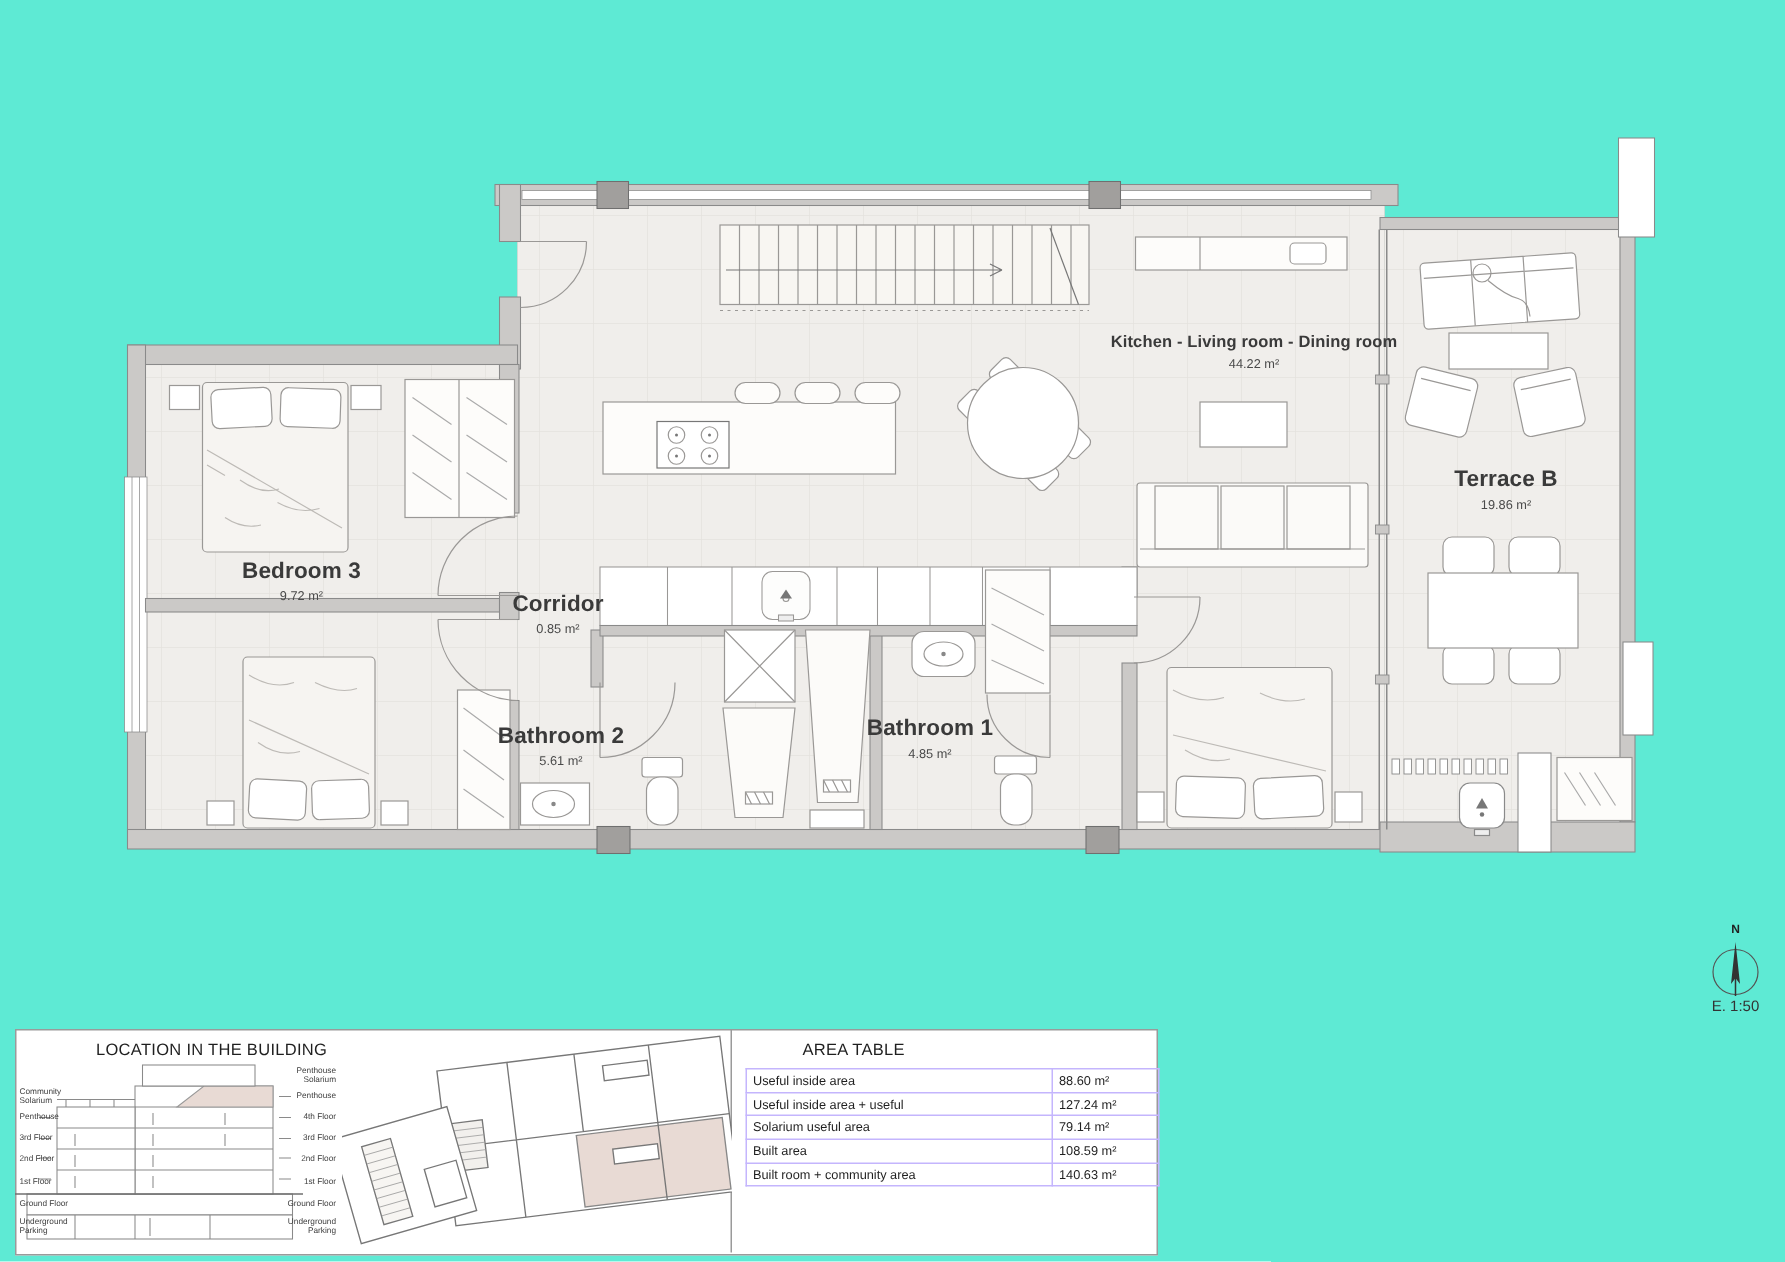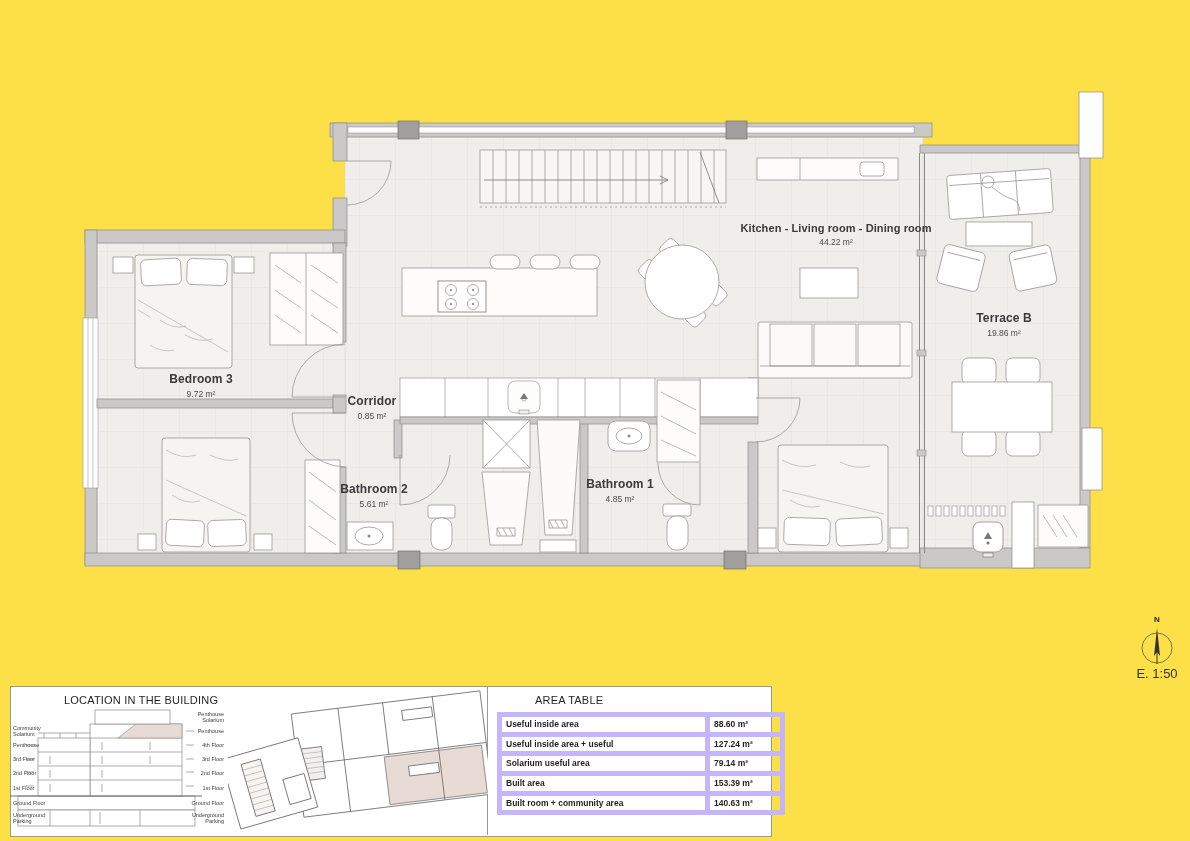--- a/index.html
+++ b/index.html
@@ -1,38 +1,38 @@
 <!DOCTYPE html>
 <html><head>
 <meta charset="utf-8">
 <style>
   html,body{margin:0;padding:0;background:#fff;}
-  .sheet{position:relative;width:1190px;height:841px;background:#fde047;overflow:hidden;
+  .sheet{position:relative;width:1190px;height:841px;background:#5eead4;overflow:hidden;
          font-family:"Liberation Sans", sans-serif;}
   svg{position:absolute;left:0;top:0;}
   .rl{position:absolute;text-align:center;color:#3a3a3a;}
   .rn{font-weight:bold;font-size:11px;letter-spacing:.1px;}
-  .rn.sm{font-size:12px;}
+  .rn.sm{font-size:15px;}
   .ra{font-size:8.5px;margin-top:3px;color:#4a4a4a;}
   .bottombox{position:absolute;left:10px;top:686px;width:760px;height:149px;
              border:1px solid #9a9a9a;background:#fff;}
   .bdiv{position:absolute;left:487px;top:686px;width:1px;height:149px;background:#9a9a9a;}
   .ptitle{position:absolute;font-weight:normal;font-size:11px;color:#1f1f1f;letter-spacing:.2px;margin-left:36px;}
   .flbl{position:absolute;font-size:5.5px;line-height:1.15;color:#3d3d3d;}
   .flbl.left{left:13px;width:38px;text-align:left;}
   .flbl.right{left:182px;width:42px;text-align:right;}
   .atable{position:absolute;left:497px;top:712px;border-collapse:collapse;}
-  .atable td{border:5px solid #c4b5fd;font-size:8.5px;font-weight:bold;color:#1f1f1f;
+  .atable td{border:1px solid #c4b5fd;font-size:8.5px;font-weight:normal;color:#1f1f1f;
              padding:2px 4px;line-height:1.25;}
   .atable td.lab{width:195px;}
   .atable td.val{width:62px;}
   .nlabel{position:absolute;left:1149px;top:615px;width:16px;text-align:center;
           font-weight:bold;font-size:8px;color:#222;}
   .slabel{position:absolute;left:1127px;top:666px;width:60px;text-align:center;
-          font-size:13px;color:#333;}
+          font-size:10px;color:#333;}
 </style>
 </head>
 <body>
 
 <div class="sheet">
 
   <svg width="1190" height="841" viewBox="0 0 1190 841">
     <defs>
       <pattern id="tiles" width="36" height="36" patternUnits="userSpaceOnUse">
         <rect width="36" height="36" fill="#f0eeeb"></rect>
@@ -392,21 +392,21 @@
     <tr>
       <td class="lab">Useful inside area + useful</td>
       <td class="val">127.24 m²</td>
     </tr>
     <tr>
       <td class="lab">Solarium useful area</td>
       <td class="val">79.14 m²</td>
     </tr>
     <tr>
       <td class="lab">Built area</td>
-      <td class="val">153.39 m²</td>
+      <td class="val">108.59 m²</td>
     </tr>
     <tr>
       <td class="lab">Built room + community area</td>
       <td class="val">140.63 m²</td>
     </tr>
   </tbody>
     </table>
 
 </div>
 

